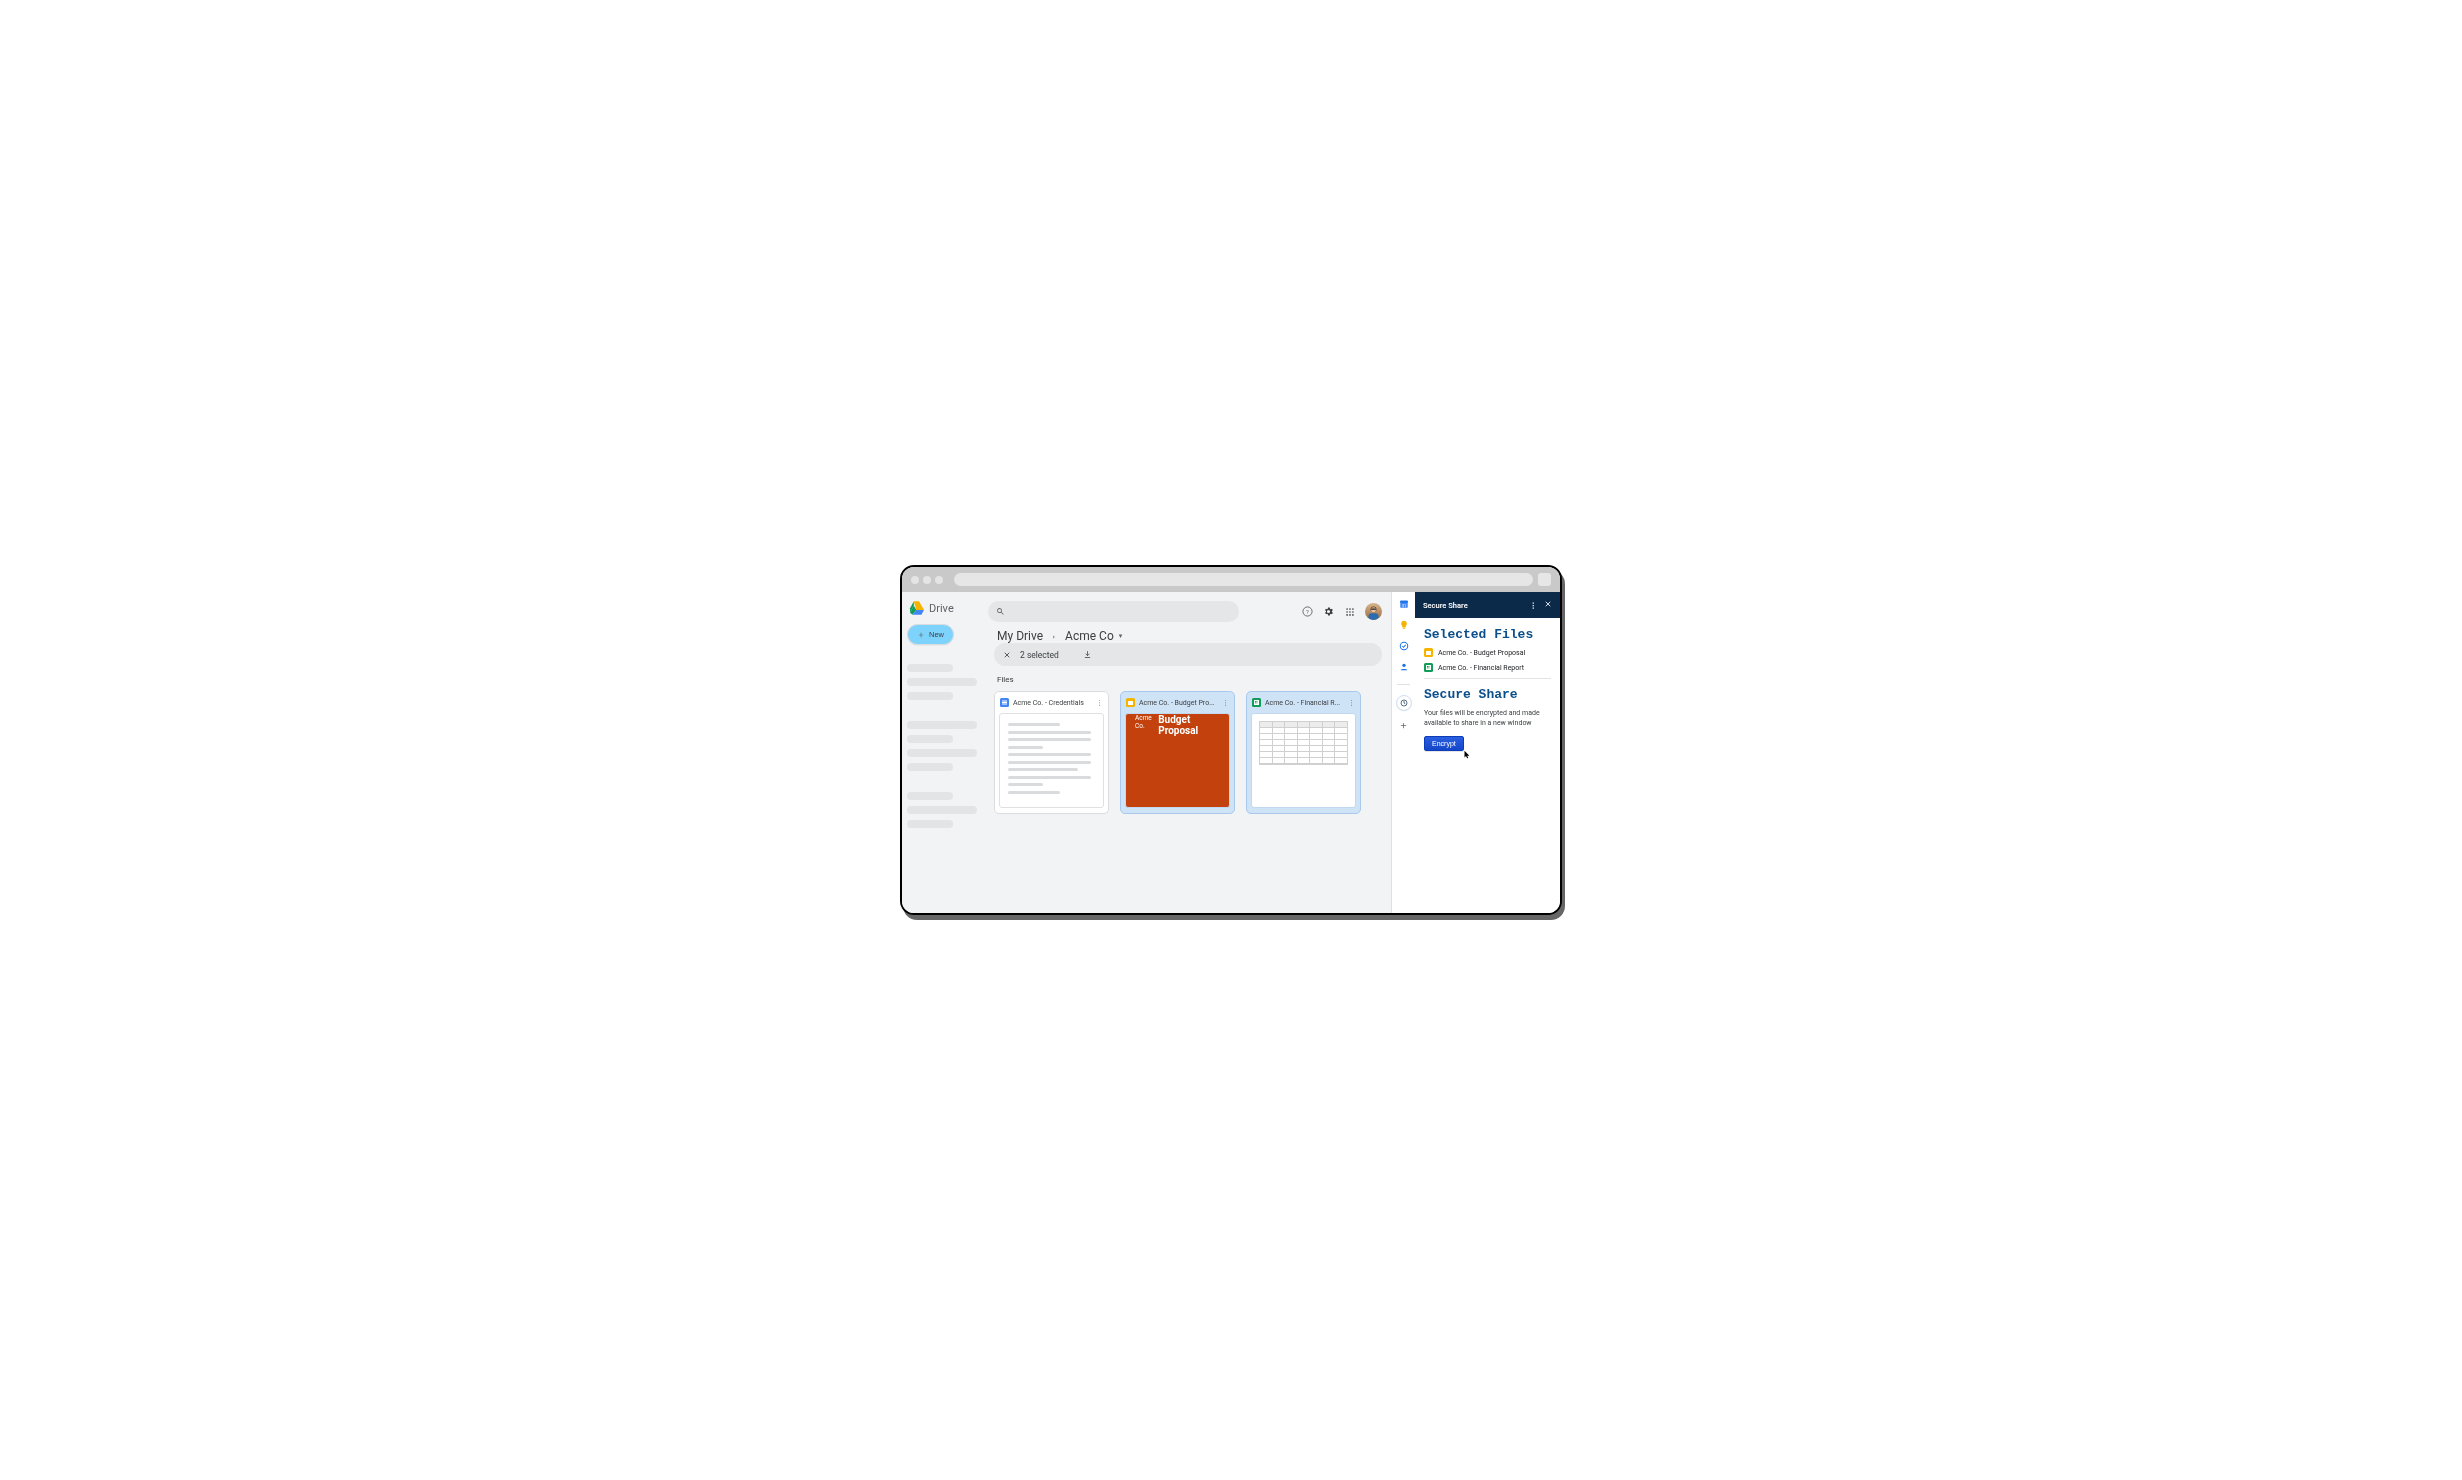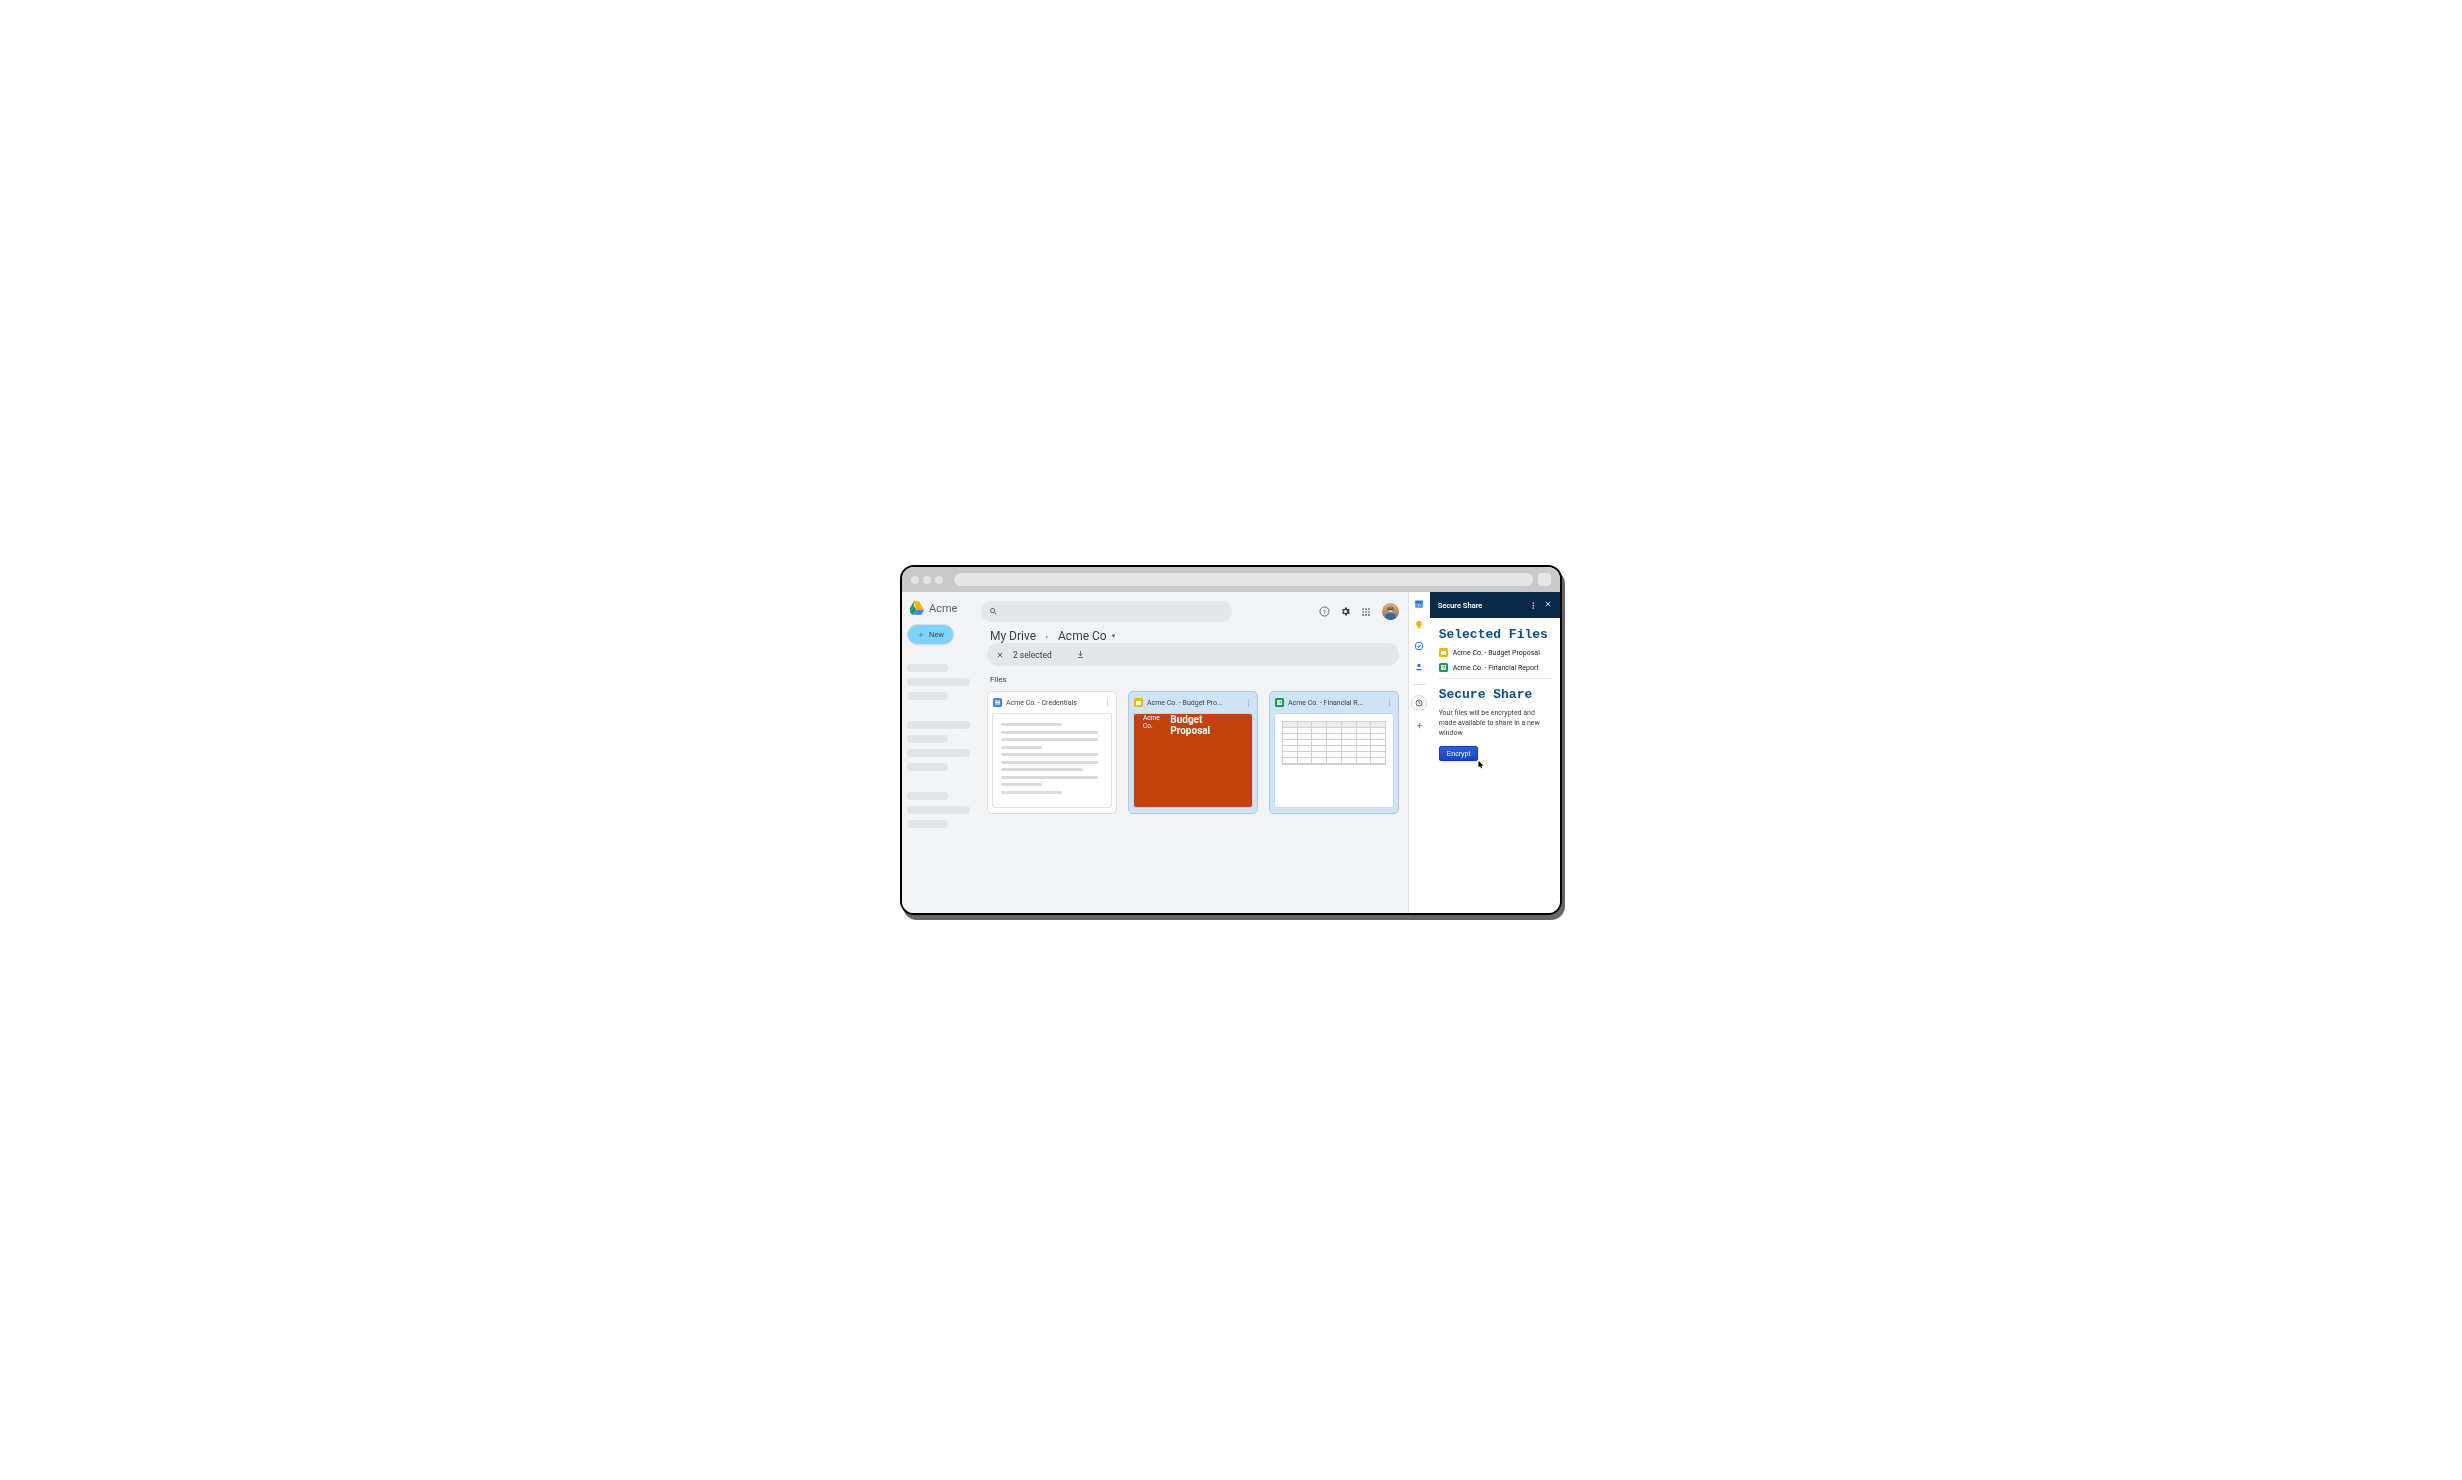--- a/index.html
+++ b/index.html
@@ -80,21 +80,21 @@
     background: #e4e6e8; border-radius: 12px; height: 23px;
     display: flex; align-items: center; gap: 9px; padding: 0 9px; margin: 0 0 9px 6px;
     color: #3c4043; font-size: 8.5px;
   }
   .selection-bar .x, .selection-bar .dl { cursor: pointer; display:flex; }
 
   .files-label { font-size: 8px; color: #3c4043; margin: 3px 0 7px 9px; }
 
   .cards { display: flex; gap: 11px; margin-left: 6px; }
   .card {
-    width: 130px; background: #fff; border: 0.5px solid #dadce0; border-radius: 5px;
+    width: 115px; background: #fff; border: 0.5px solid #dadce0; border-radius: 5px;
     overflow: hidden; display: flex; flex-direction: column;
   }
   .card.selected { background: #cfe3f7; border-color: #a9c8ec; }
   .card-head { display:flex; align-items:center; gap:4px; padding: 6px 5px; font-size: 7px; color:#3c4043; }
   .card-head .title { flex:1; white-space:nowrap; overflow:hidden; text-overflow:ellipsis; }
   .card-head .more { cursor:pointer; color:#5f6368; }
   .card-body { flex:1; margin: 0 4px 5px 4px; border-radius:3px; background:#fff; border:0.5px solid #e0e0e0; min-height: 90px; position:relative; }
   .card.selected .card-body { border-color:#c3d7ee; }
 
   
@@ -176,21 +176,21 @@
 
     <div class="drive-col">
       <div class="drive-brand">
         <svg width="15" height="14" viewBox="0 0 87 78">
           <path fill="#0f9d58" d="M6 66 L28 26 L42 50 L20 78 Z"></path>
           <path fill="#4285f4" d="M20 78 L42 50 L87 50 L72 78 Z"></path>
           <path fill="#f4b400" d="M28 0 L58 0 L87 50 L42 50 Z"></path>
           <path fill="#ea4335" d="M28 0 L6 40 L28 26 Z" opacity="0"></path>
           <polygon fill="#0f9d58" points="28,0 6,40 6,66 28,26"></polygon>
         </svg>
-        <span>Acme</span>
+        <span>Drive</span>
       </div>
       <button class="new-btn">
         <svg width="8" height="8" viewBox="0 0 24 24">
             <path fill="#5f6368" d="M11 5h2v6h6v2h-6v6h-2v-6H5v-2h6z"></path>
           </svg>
         <span>New</span>
       </button>
       <div class="nav-skel short"></div>
       <div class="nav-skel"></div>
       <div class="nav-skel short"></div>

